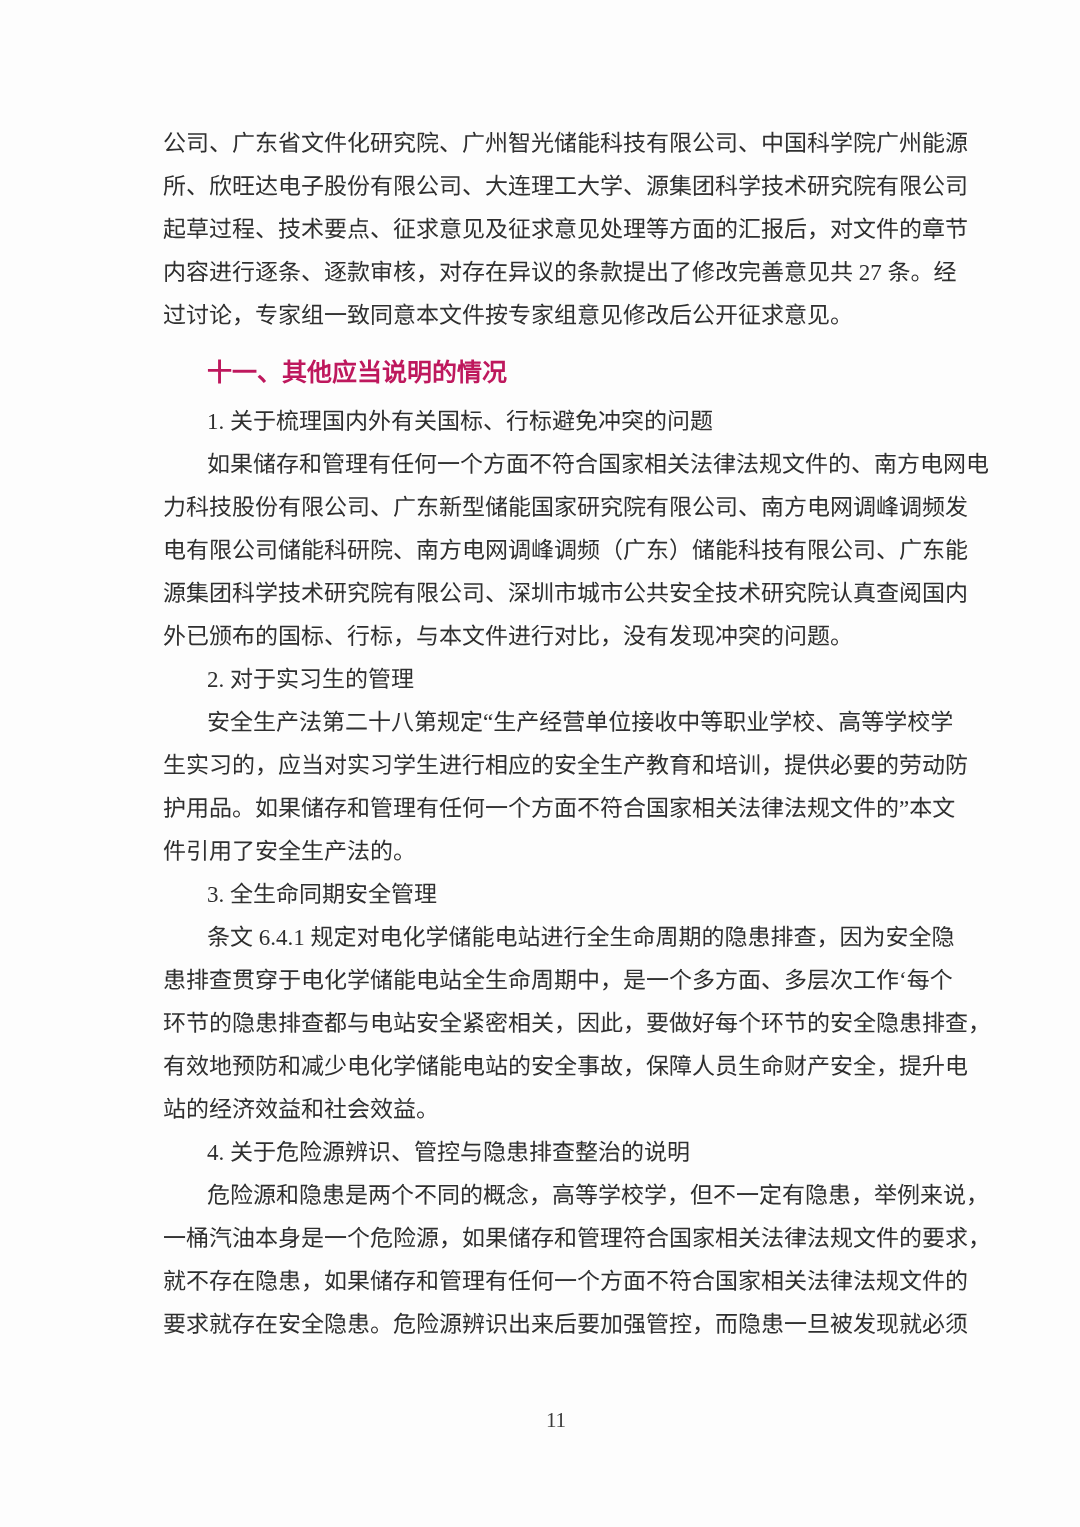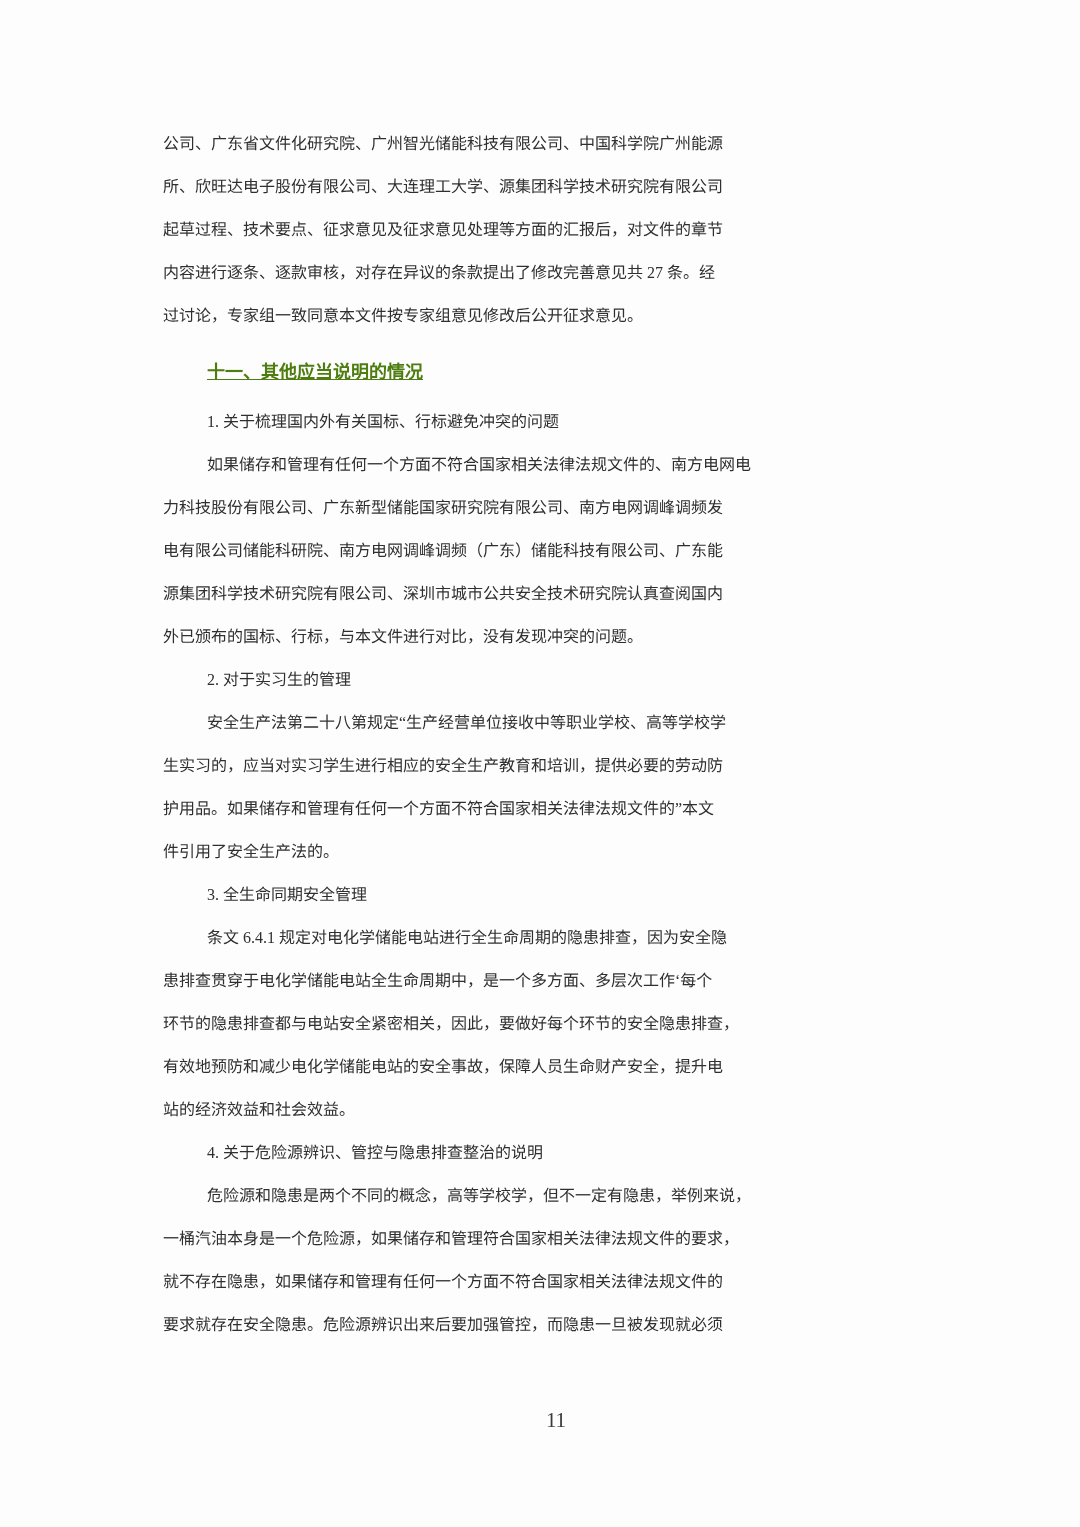--- a/index.html
+++ b/index.html
@@ -17,38 +17,37 @@
   }
   .content {
     position: absolute;
     left: 163px;
     top: 122px;
     width: 770px;
   }
   .line {
     margin: 0;
     font-family: "Liberation Serif", "DejaVu Serif", serif;
-    font-size: 16px;
+    font-size: 23px;
     line-height: 43px;
     color: #2f2f2f;
     white-space: nowrap;
   }
   .line.indent {
     padding-left: 44px;
   }
   .heading {
     margin: 14px 0 6px 0;
     padding-left: 44px;
     font-family: "Liberation Sans", "DejaVu Sans", sans-serif;
     font-weight: 700;
-    font-size: 18px;
+    font-size: 25px;
     line-height: 43px;
-    color: #4d7c0f;
+    color: #be185d;
     white-space: nowrap;
-    text-decoration: underline;
   }
   .page-number {
     position: absolute;
     top: 1408px;
     left: 16px;
     width: 1080px;
     text-align: center;
     font-family: "Liberation Serif", "DejaVu Serif", serif;
     font-size: 21px;
     color: #3a3a3a;

